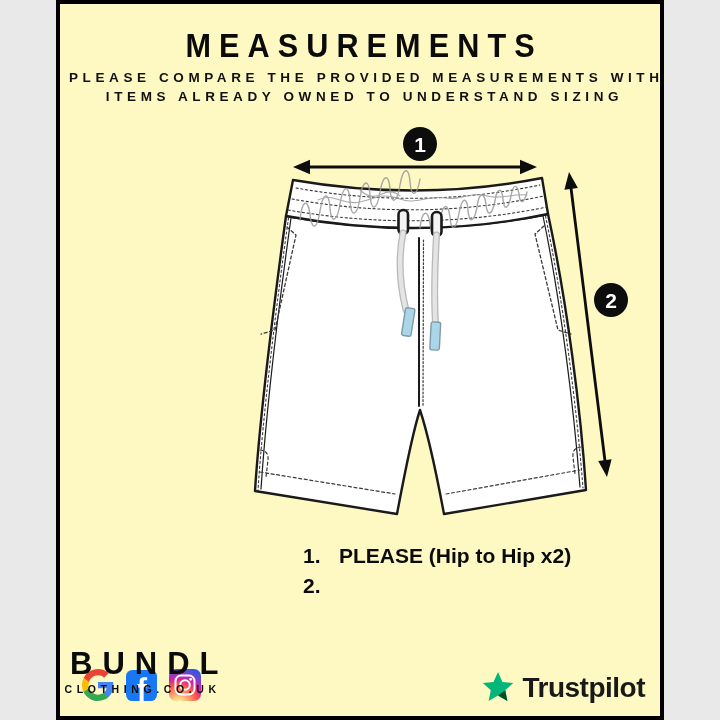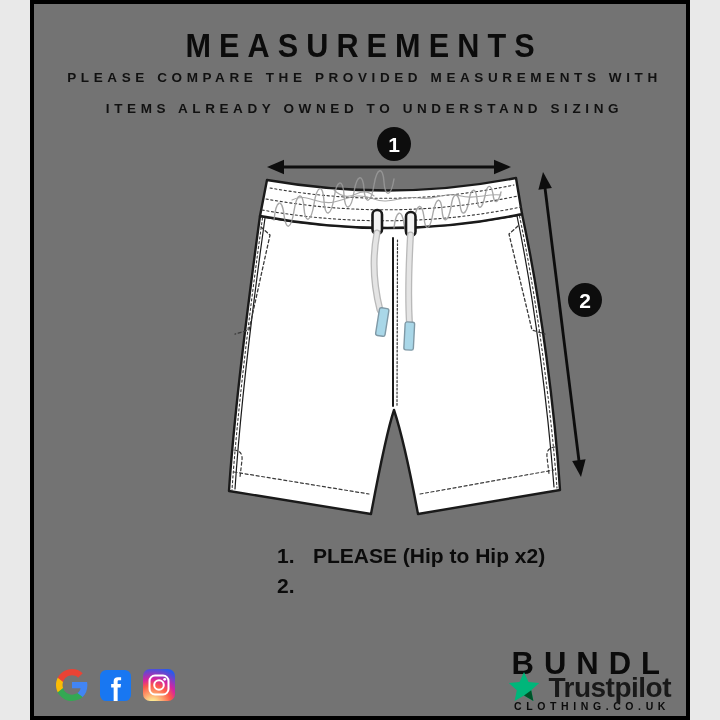--- a/index.html
+++ b/index.html
@@ -1,20 +1,20 @@
 <!DOCTYPE html>
 <html><head>
 <meta charset="utf-8">
 <style>
   html,body{margin:0;padding:0;background:#e9e9e9;}
   .canvas{
     position:relative;
-    width:660px;height:720px;
+    width:608px;height:720px;
     box-sizing:border-box;
-    background:#737373;
+    background:#fef9c3;
     border:4px solid #000000;
     font-family:"Liberation Sans", sans-serif;
     overflow:hidden;
     margin:0 auto;
   }
   
   .hdr{position:absolute;top:0;left:0;right:0;text-align:center;}
   .title{
     margin:22px 0 0 0;
     font-size:34px;font-weight:bold;color:#0b0b0b;
@@ -35,41 +35,41 @@
   .legend-row{display:flex;font-size:21px;font-weight:bold;line-height:30px;}
   .legend-num{width:36px;}
   
   .social{position:absolute;left:22px;top:665px;display:flex;align-items:center;gap:12px;}
   .social .ic{display:block;}
   .ig{
     width:32px;height:32px;border-radius:7px;
     background:radial-gradient(circle at 30% 110%, #fdf497 0%, #fdf497 6%, #fd5949 45%, #d6249f 60%, #285AEB 90%);
     display:flex;align-items:center;justify-content:center;
   }
-  .brand{position:absolute;left:0;right:16px;top:644px;text-align:right;color:#0b0b0b;}
+  .brand{position:absolute;left:0;right:0;top:644px;text-align:left;color:#0b0b0b;}
   .brand-name{
     font-size:31px;font-weight:bold;letter-spacing:10px;padding-left:10px;
     line-height:32px;white-space:nowrap;
   }
   .brand-domain{
     font-size:10.5px;font-weight:bold;letter-spacing:4.6px;padding-left:4.6px;
-    margin-top:20px;white-space:nowrap;
+    margin-top:3px;white-space:nowrap;
   }
   .trustpilot{position:absolute;right:15px;top:668px;display:flex;align-items:flex-start;gap:7px;}
   .tp-label{font-size:28px;font-weight:bold;color:#191919;letter-spacing:-0.5px;}
 </style>
 </head>
 <body>
 
 <div class="canvas">
 
   <div class="hdr">
     <h1 class="title">MEASUREMENTS</h1>
     <p class="sub">PLEASE COMPARE THE PROVIDED MEASUREMENTS WITH</p>
-    <p class="sub" style="margin-top:12px;">ITEMS ALREADY OWNED TO UNDERSTAND SIZING</p>
+    <p class="sub" style="margin-top:0;">ITEMS ALREADY OWNED TO UNDERSTAND SIZING</p>
   </div>
 
   <svg class="diagram" viewBox="0 0 712 712">
 
     <g fill="none" stroke="#1a1a1a" stroke-linejoin="round" stroke-linecap="round">
 
       <path fill="#ffffff" stroke-width="2.4" d="M 226,212
            C 214,300 200,410 195,487
            L 337,510
            C 346,462 354,424 360,406

